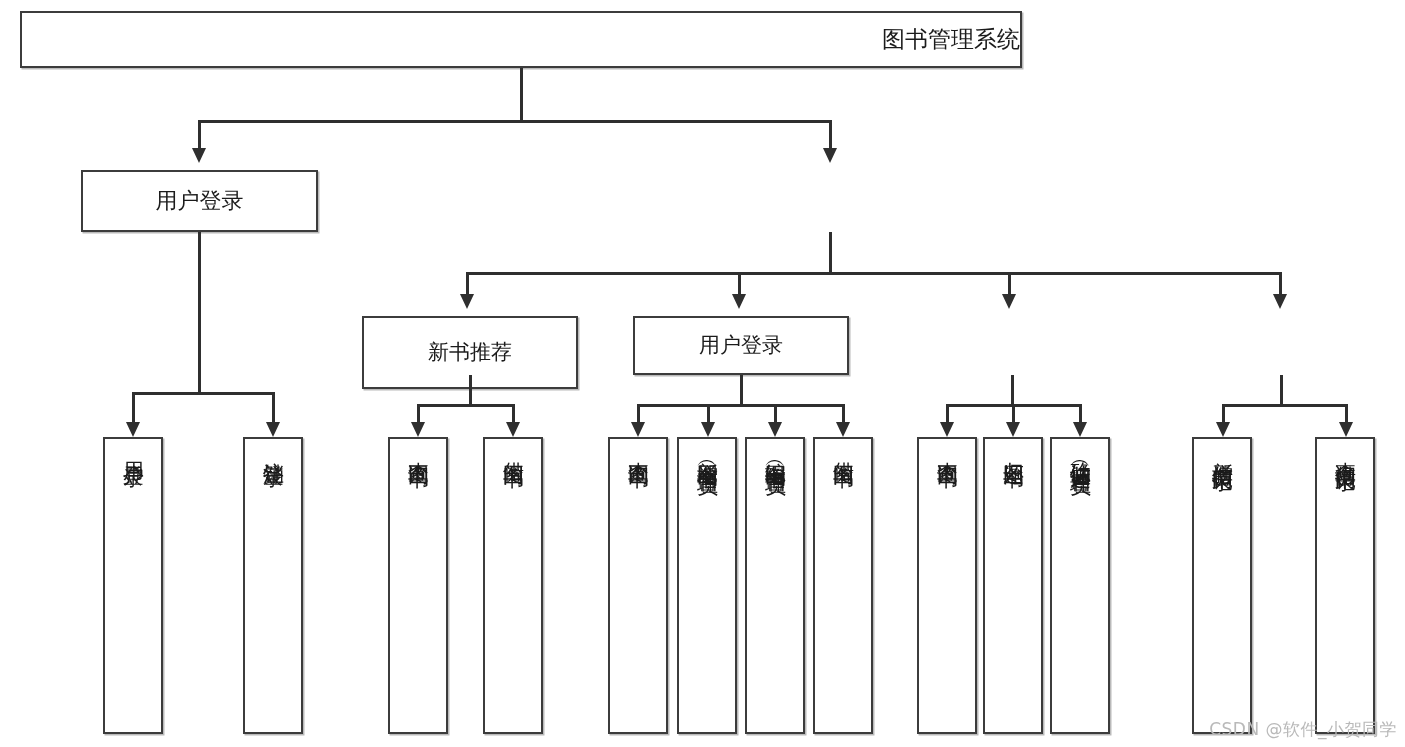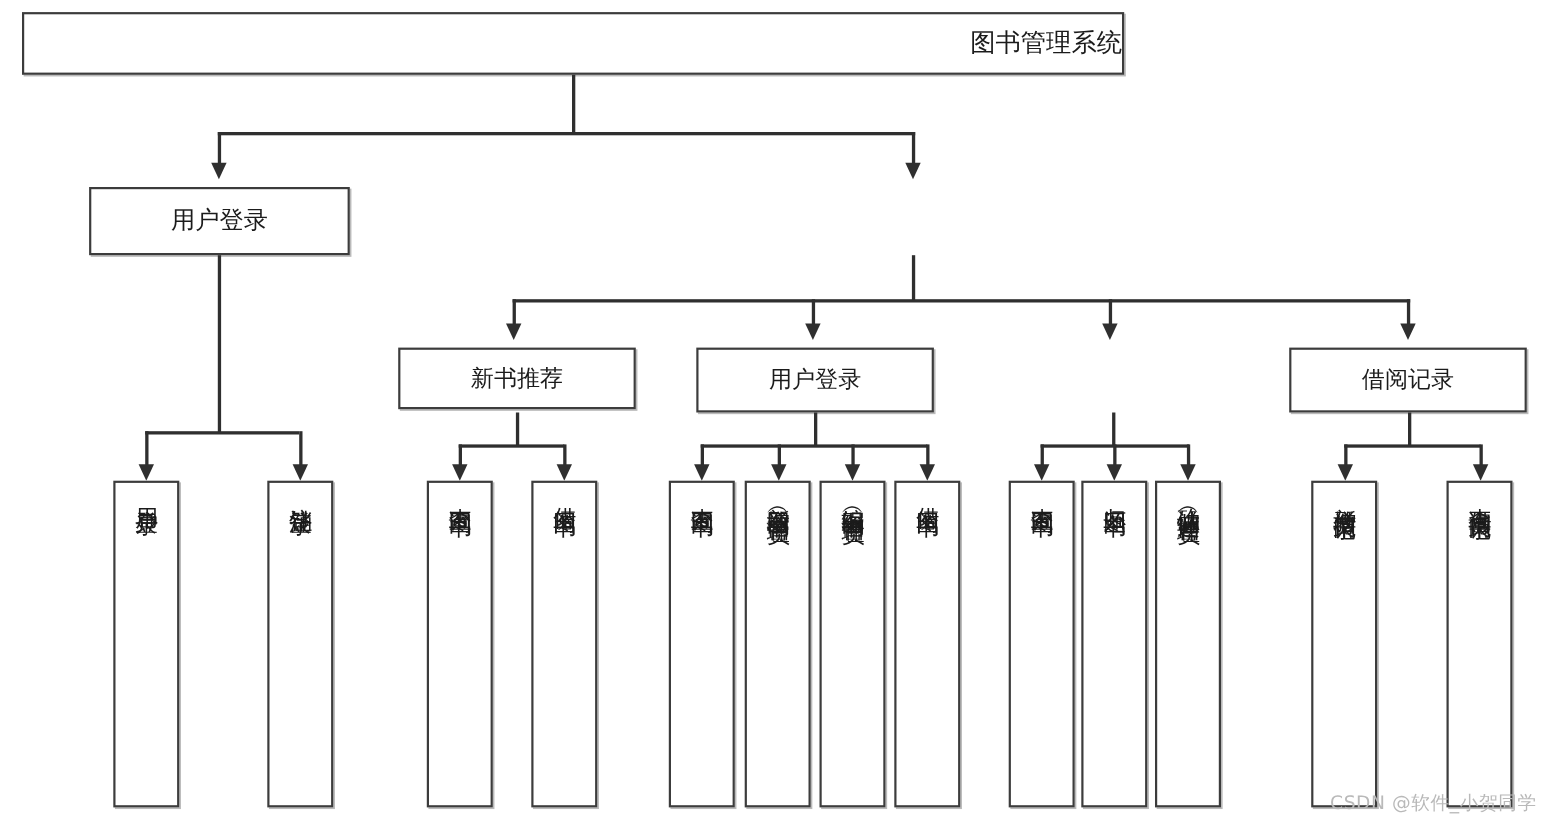--- a/index.html
+++ b/index.html
@@ -116,28 +116,25 @@
   <div class="ln h" style="left:466px; top:272px; width:816px;"></div>
   <div class="ln v" style="left:466px; top:272px; height:24px;"></div>
   <div class="arrow" style="left:460px; top:294px;"></div>
   <div class="ln v" style="left:738px; top:272px; height:24px;"></div>
   <div class="arrow" style="left:732px; top:294px;"></div>
   <div class="ln v" style="left:1008px; top:272px; height:24px;"></div>
   <div class="arrow" style="left:1002px; top:294px;"></div>
   <div class="ln v" style="left:1279px; top:272px; height:24px;"></div>
   <div class="arrow" style="left:1273px; top:294px;"></div>
 
-  <div class="node l3" style="left:362px; top:316px; width:216px; height:56px;">
+  <div class="node l3" style="left:362px; top:316px; width:216px; height:73px;">
     <span>新书推荐</span>
   </div>
   <div class="node l3" style="left:633px; top:316px; width:216px; height:59px;">
     <span>用户登录</span>
-  </div>
-  <div class="node l3" style="left:1172px; top:316px; width:216px; height:59px;">
-    <span>借阅记录</span>
   </div>
 
   <div class="ln v" style="left:469px; top:375px; height:30px;"></div>
   <div class="ln h" style="left:417px; top:404px; width:96px;"></div>
   <div class="ln v" style="left:417px; top:404px; height:20px;"></div>
   <div class="arrow" style="left:411px; top:422px;"></div>
   <div class="ln v" style="left:512px; top:404px; height:20px;"></div>
   <div class="arrow" style="left:506px; top:422px;"></div>
 
   <div class="ln v" style="left:740px; top:375px; height:30px;"></div>

